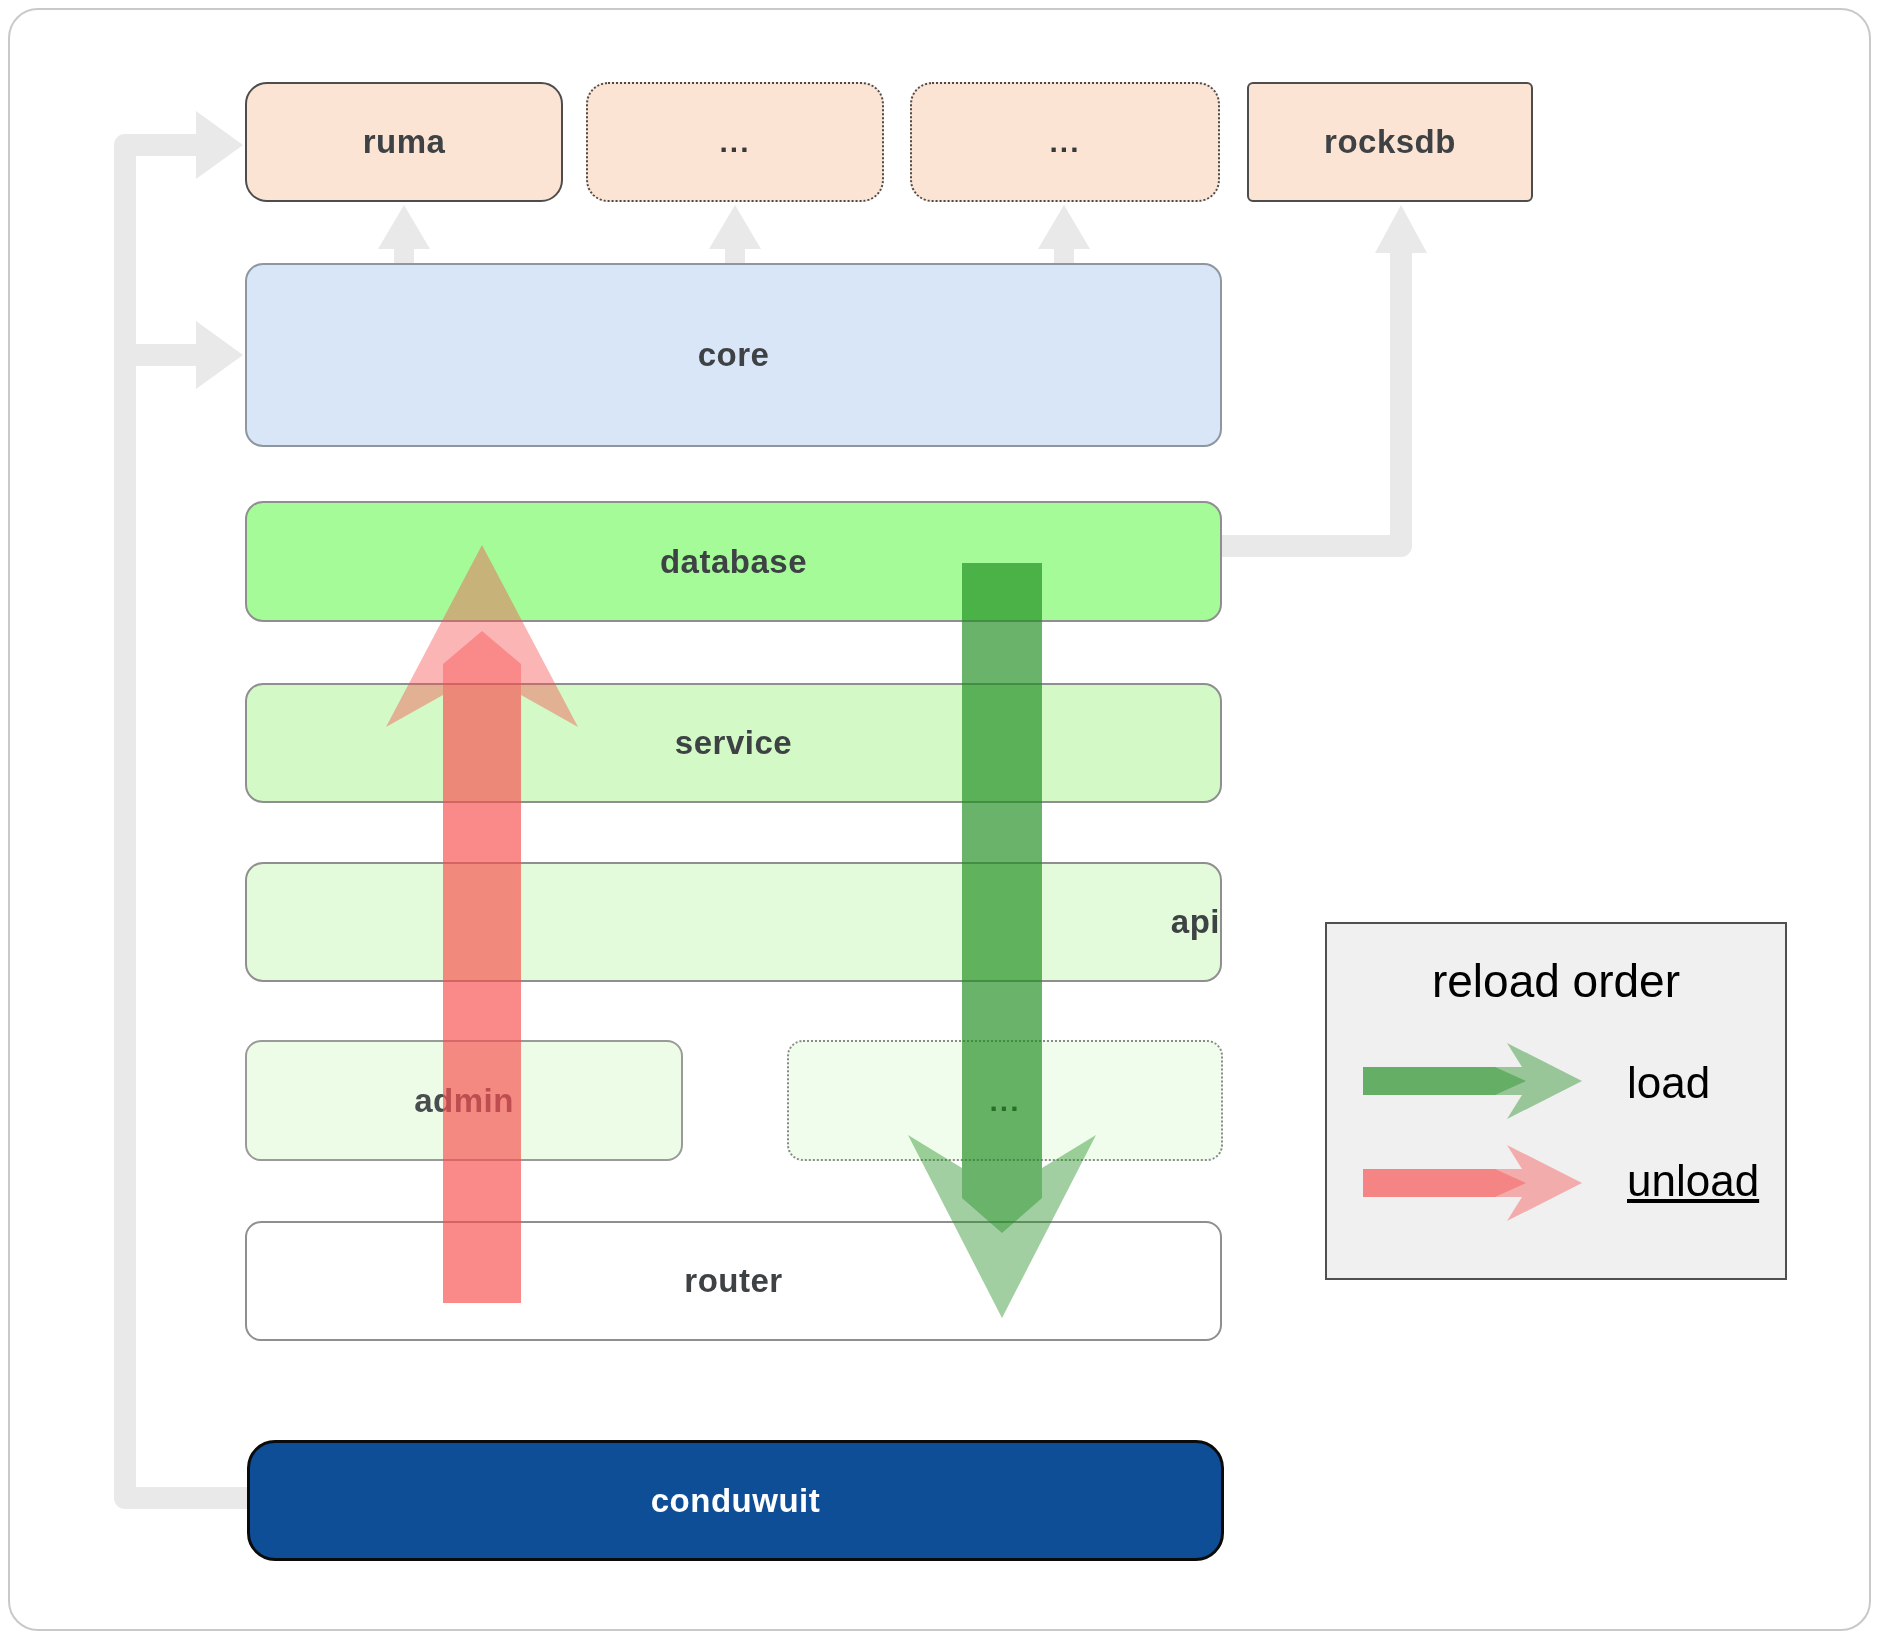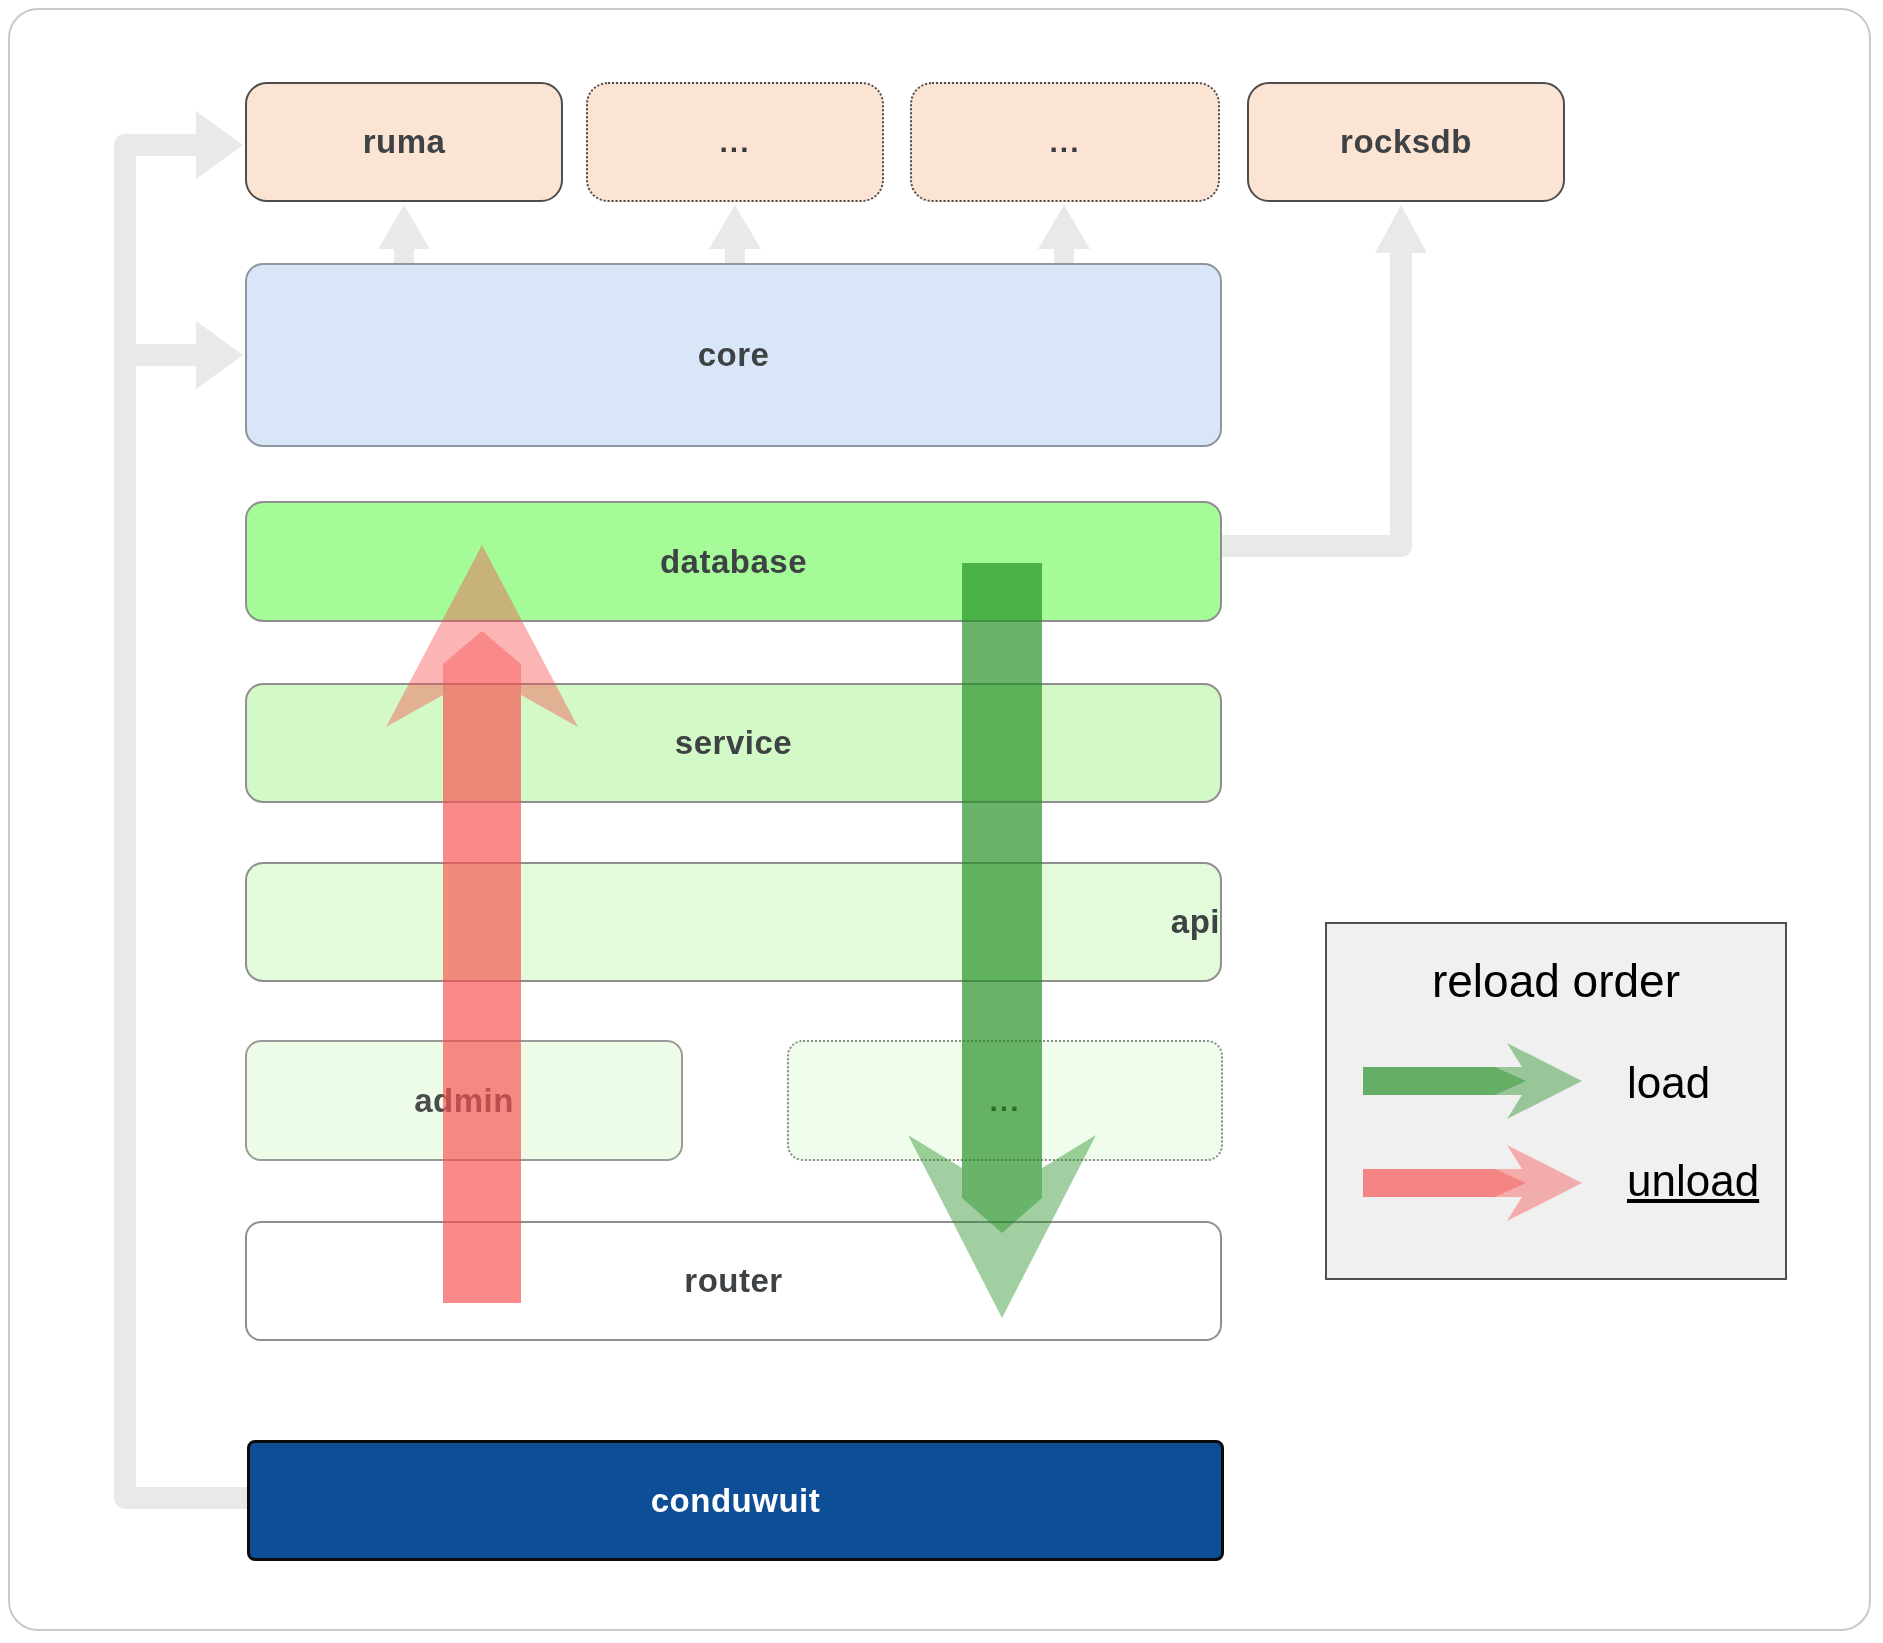--- a/index.html
+++ b/index.html
@@ -11,31 +11,31 @@
   #arrows{z-index:3;}
   .box{position:absolute;box-sizing:border-box;display:flex;align-items:center;justify-content:center;z-index:2;}
   .lbl{font-size:33px;font-weight:bold;color:#3e4245;letter-spacing:0.5px;}
   .dots{font-size:30px;font-weight:bold;color:#383838;letter-spacing:2px;}
   
   .peach{background:#fce4d4;border:2px solid #4d4d4d;border-radius:22px;}
   .peach.dotted{border:2px dotted #4a4a4a;}
   #box-ruma{left:245px;top:82px;width:318px;height:120px;}
   #box-more1{left:586px;top:82px;width:298px;height:120px;}
   #box-more2{left:910px;top:82px;width:310px;height:120px;}
-  #box-rocksdb{left:1247px;top:82px;width:318px;height:120px;}
+  #box-rocksdb{left:1247px;top:82px;width:286px;height:120px;border-radius:6px;}
   
   #box-core{left:245px;top:263px;width:977px;height:184px;background:#d8e6f8;border:2px solid #8e979f;border-radius:18px;}
   #box-database{left:245px;top:501px;width:977px;height:121px;background:#a4fb98;border:2px solid #8f8f8f;border-radius:18px;}
   #box-service{left:245px;top:683px;width:977px;height:120px;background:#d3f9c7;border:2px solid #8f8f8f;border-radius:18px;justify-content:center;}
   #box-api{left:245px;top:862px;width:977px;height:120px;background:#e3fbda;border:2px solid #8f8f8f;border-radius:18px;justify-content:flex-end;}
   #box-admin{left:245px;top:1040px;width:438px;height:121px;background:#edfce7;border:2px solid #9a9a9a;border-radius:16px;}
   #box-admin .lbl{color:#4a4d50;}
   #box-more3{left:787px;top:1040px;width:436px;height:121px;background:#f1fdec;border:2px dotted #8a8a8a;border-radius:16px;}
   #box-router{left:245px;top:1221px;width:977px;height:120px;background:#ffffff;border:2px solid #8f8f8f;border-radius:16px;}
-  #box-conduwuit{left:247px;top:1440px;width:977px;height:121px;background:#0d4e96;border:3px solid #0b0b0b;border-radius:8px;}
+  #box-conduwuit{left:247px;top:1440px;width:977px;height:121px;background:#0d4e96;border:3px solid #0b0b0b;border-radius:28px;}
   #box-conduwuit .lbl{color:#ffffff;}
   
   #legend{left:1325px;top:922px;width:462px;height:358px;background:#f0f0f0;border:2px solid #4f4f4f;display:block;}
   #legend-title{position:absolute;left:0;top:30px;width:100%;text-align:center;font-size:46px;color:#000000;font-weight:normal;}
   .legend-label{position:absolute;left:300px;transform:translateY(-50%);font-size:44px;color:#000000;}
   #legend-load-label{top:159px;}
   #legend-unload-label{top:257px;text-decoration:underline;}
 </style>
 </head>
 <body>

